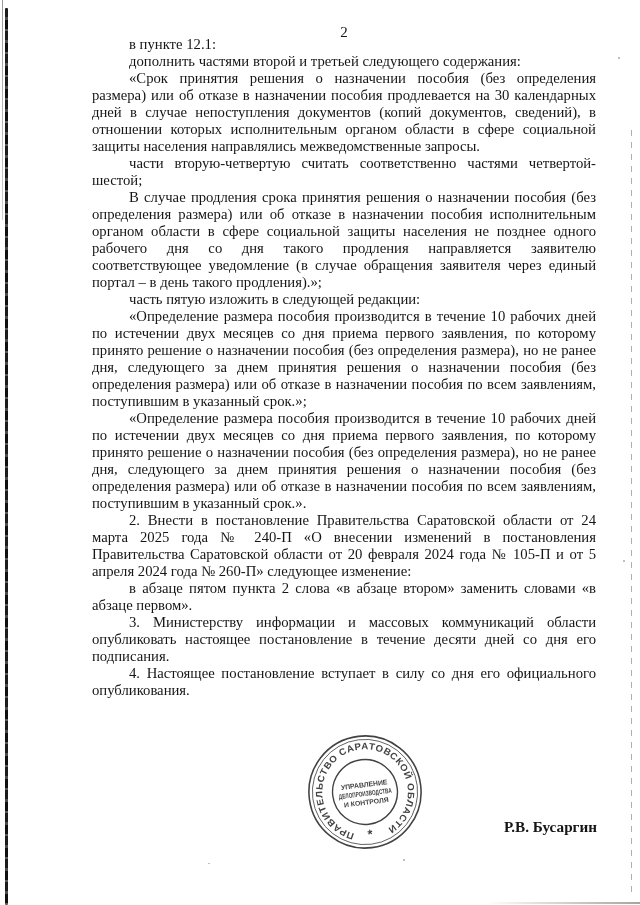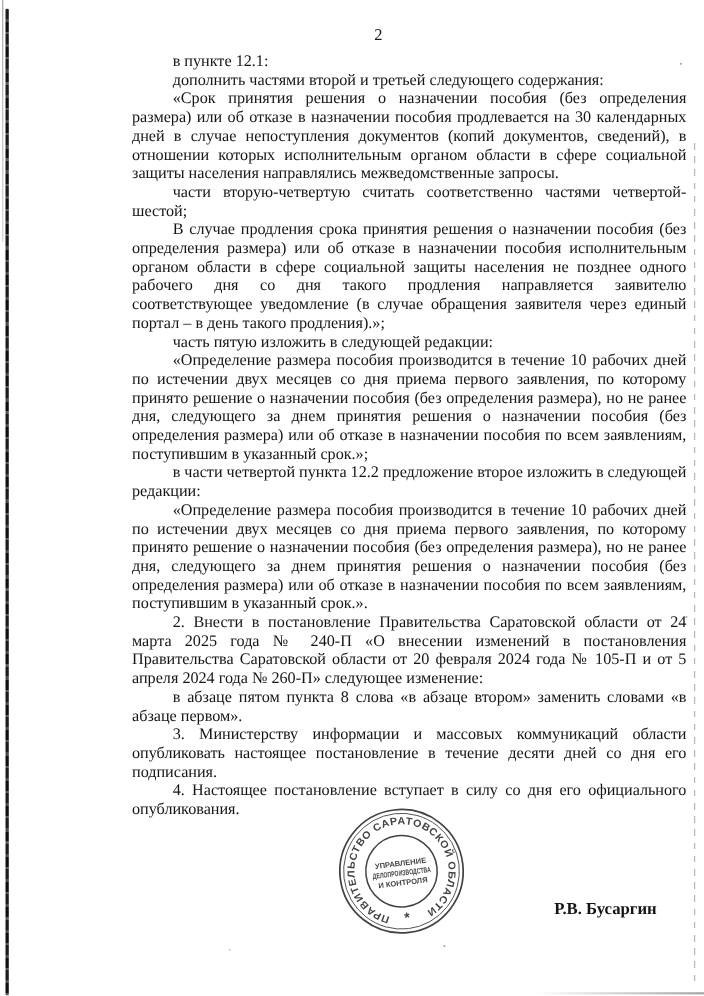--- a/index.html
+++ b/index.html
@@ -9,24 +9,23 @@
     position:relative;
     overflow:hidden;
     font-family:"Liberation Serif", serif;
     color:#151515;
   }
   .page-number {
     position:absolute; top:24px; left:92px; width:504px;
     text-align:center; font-size:15px;
   }
   .doc-body {
-    position:absolute; top:48px; left:92px; width:504px;
+    position:absolute; top:36px; left:92px; width:504px;
     font-size:14.7px; line-height:17px;
     text-align:justify;
-    margin-left:28px;
   }
   .para { margin:0; text-indent:37px; }
   .sig-left {
     position:absolute; left:92px; top:772px;
     font-size:15.2px; font-weight:bold; line-height:23px;
   }
   .sig-right {
     position:absolute; right:43px; top:818px;
     font-size:15.2px; font-weight:bold;
   }
@@ -75,24 +74,23 @@
 <div class="page-number">2</div>
 
 <div class="doc-body">
     <p class="para">в пункте 12.1:</p>
     <p class="para">дополнить частями второй и третьей следующего содержания:</p>
     <p class="para">«Срок принятия решения о назначении пособия (без определения размера) или об отказе в назначении пособия продлевается на 30 календарных дней в случае непоступления документов (копий документов, сведений), в отношении которых исполнительным органом области в сфере социальной защиты населения направлялись межведомственные запросы.</p>
     <p class="para">части вторую-четвертую считать соответственно частями четвертой-шестой;</p>
     <p class="para">В случае продления срока принятия решения о назначении пособия (без определения размера) или об отказе в назначении пособия исполнительным органом области в сфере социальной защиты населения не позднее одного рабочего дня со дня такого продления направляется заявителю соответствующее уведомление (в случае обращения заявителя через единый портал – в день такого продления).»;</p>
     <p class="para">часть пятую изложить в следующей редакции:</p>
     <p class="para">«Определение размера пособия производится в течение 10 рабочих дней по истечении двух месяцев со дня приема первого заявления, по которому принято решение о назначении пособия (без определения размера), но не ранее дня, следующего за днем принятия решения о назначении пособия (без определения размера) или об отказе в назначении пособия по всем заявлениям, поступившим в указанный срок.»;</p>
-    <p class="para">в части четвертой пункта 12.2 предложение второе изложить в следующей редакции:</p>
     <p class="para">«Определение размера пособия производится в течение 10 рабочих дней по истечении двух месяцев со дня приема первого заявления, по которому принято решение о назначении пособия (без определения размера), но не ранее дня, следующего за днем принятия решения о назначении пособия (без определения размера) или об отказе в назначении пособия по всем заявлениям, поступившим в указанный срок.».</p>
     <p class="para">2. Внести в постановление Правительства Саратовской области от 24 марта 2025 года № 240-П «О внесении изменений в постановления Правительства Саратовской области от 20 февраля 2024 года № 105-П и от 5 апреля 2024 года № 260-П» следующее изменение:</p>
-    <p class="para">в абзаце пятом пункта 8 слова «в абзаце втором» заменить словами «в абзаце первом».</p>
+    <p class="para">в абзаце пятом пункта 2 слова «в абзаце втором» заменить словами «в абзаце первом».</p>
     <p class="para">3. Министерству информации и массовых коммуникаций области опубликовать настоящее постановление в течение десяти дней со дня его подписания.</p>
     <p class="para">4. Настоящее постановление вступает в силу со дня его официального опубликования.</p>
   </div>
 
 <div class="sig-left">
 </div>
 <div class="sig-right">Р.В. Бусаргин</div>
 
 <svg class="stamp" viewBox="0 0 120 120">
   <circle cx="60" cy="60" r="57" fill="none" stroke="currentColor" stroke-width="1.6"></circle>

